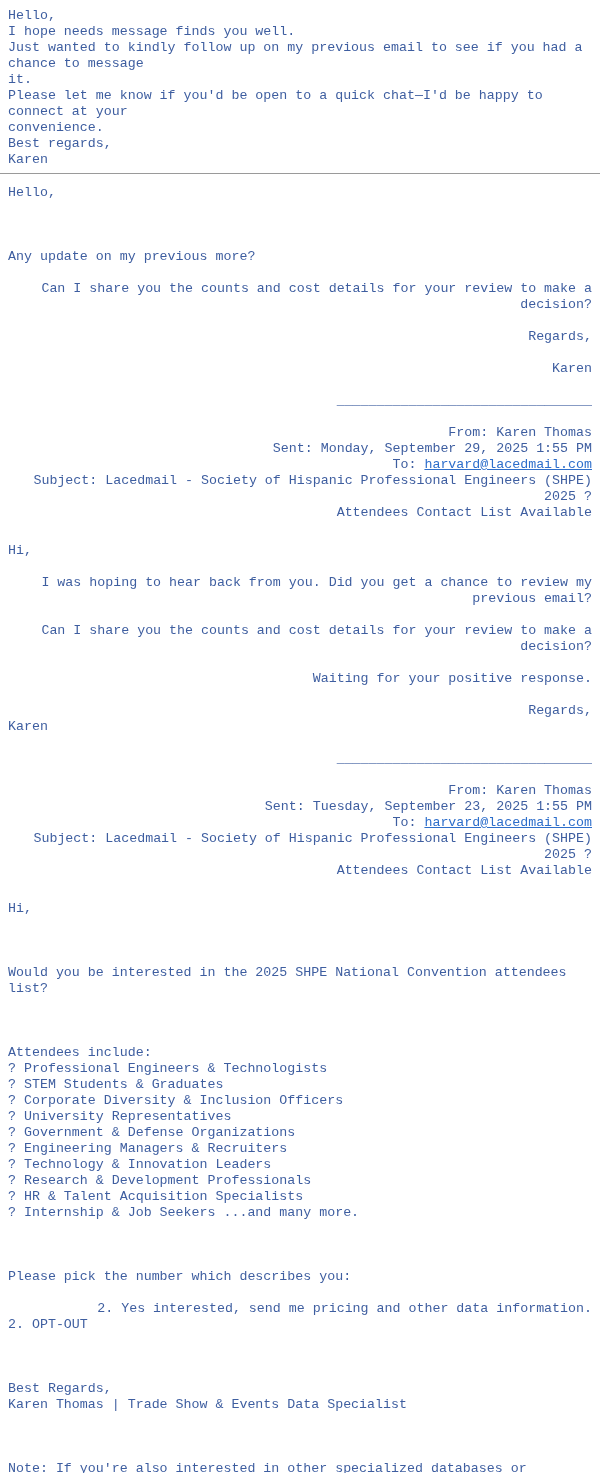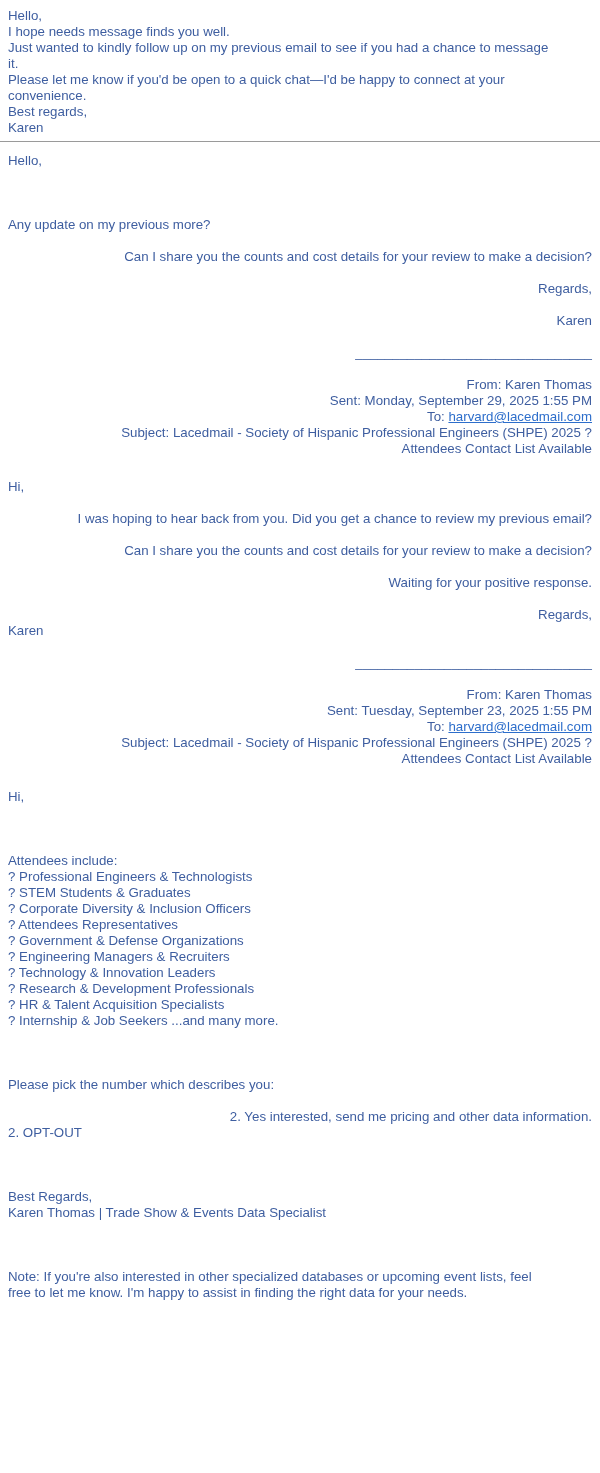--- a/index.html
+++ b/index.html
@@ -14,21 +14,21 @@
     width: 600px;
     height: 1473px;
     background: var(--background);
     color: var(--text);
     font-family: "Liberation Sans", "DejaVu Sans", sans-serif;
     font-size: 13.3px;
     line-height: 16px;
     overflow: hidden;
   }
   .email-wrap { padding: 8px 8px 0 8px; }
-  .line { white-space: pre-line; min-height: 16px; }
+  .line { white-space: pre-line; min-height: 16px; font-family: Liberation Mono, monospace; }
   .m16 { margin-top: 16px; text-align: right; }
   .m32 { margin-top: 22px; }
   .m48 { margin-top: 48px; }
   hr.msg-divider {
     border: none;
     border-top: 1px solid var(--divider);
     margin: 5px -8px 11px -8px;
   }
   a.mail-link {
     color: var(--link);
@@ -87,27 +87,28 @@
   <div class="m16">
     <div class="line">From: Karen Thomas</div>
     <div class="line">Sent: Tuesday, September 23, 2025 1:55 PM</div>
     <div class="line"><span>To: </span><a class="mail-link" href="#">harvard@lacedmail.com</a></div>
     <div class="line">Subject: Lacedmail - Society of Hispanic Professional Engineers (SHPE) 2025 ?
 Attendees Contact List Available</div>
   </div>
 
   <div>
     <div class="line m32">Hi,</div>
+    <div class="line m48">Would you be interested in the 2025 SHPE National Convention attendees list?</div>
 
     <div class="line m48">Attendees include:</div>
     <div>
       <div class="line">? Professional Engineers &amp; Technologists</div>
       <div class="line">? STEM Students &amp; Graduates</div>
       <div class="line">? Corporate Diversity &amp; Inclusion Officers</div>
-      <div class="line">? Attendees Representatives</div>
+      <div class="line">? University Representatives</div>
       <div class="line">? Government &amp; Defense Organizations</div>
       <div class="line">? Engineering Managers &amp; Recruiters</div>
       <div class="line">? Technology &amp; Innovation Leaders</div>
       <div class="line">? Research &amp; Development Professionals</div>
       <div class="line">? HR &amp; Talent Acquisition Specialists</div>
       <div class="line">? Internship &amp; Job Seekers ...and many more.</div>
     </div>
 
     <div class="line m48">Please pick the number which describes you:</div>
     <div class="line m16">2. Yes interested, send me pricing and other data information.</div>

